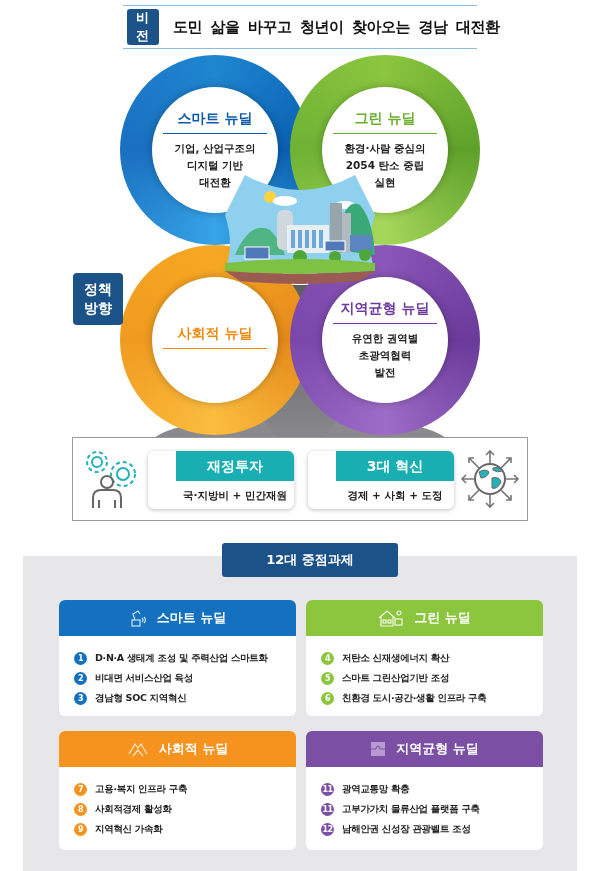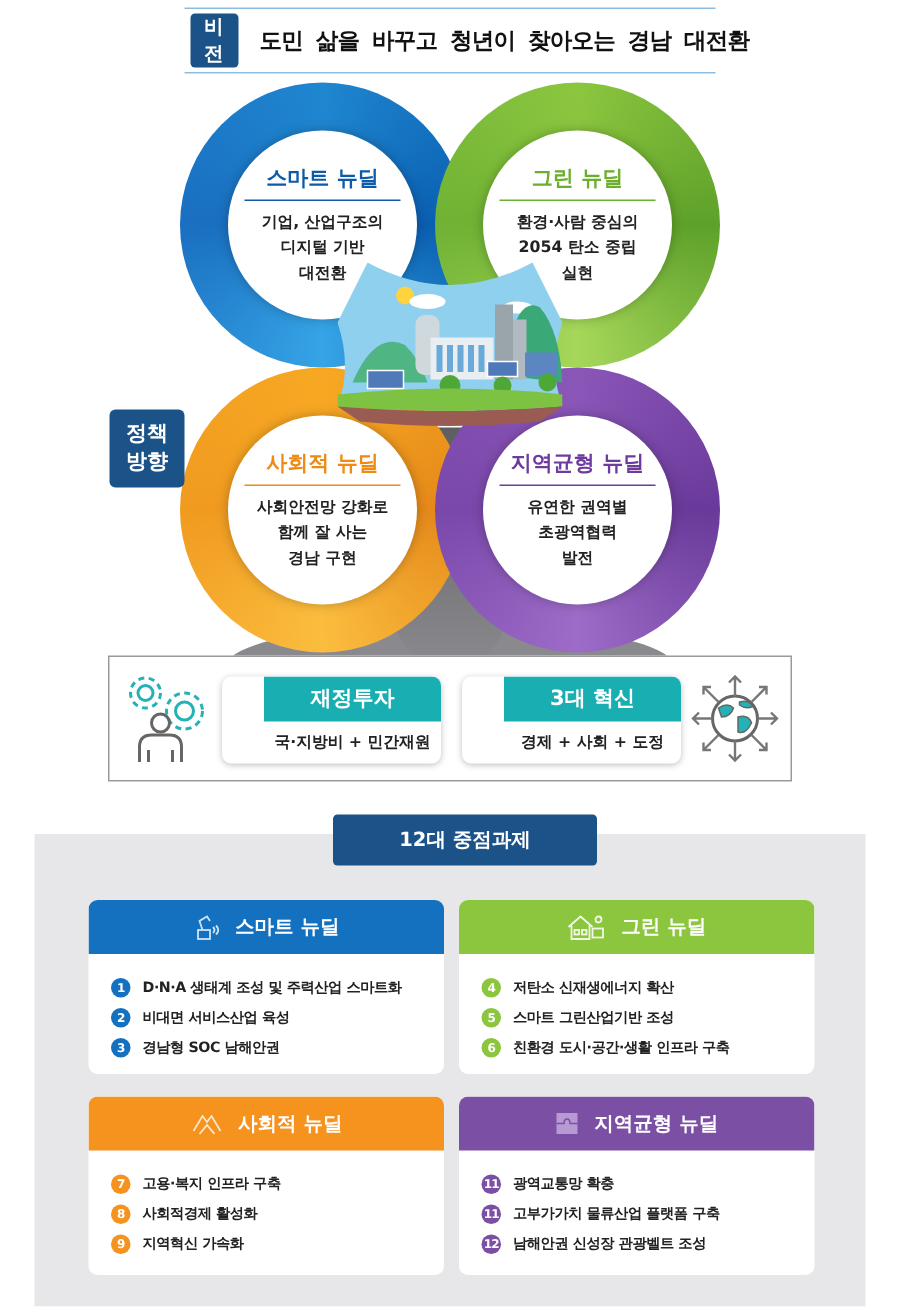--- a/index.html
+++ b/index.html
@@ -83,23 +83,20 @@
     <div class="ring-inner">
       <div class="ring-title">그린 뉴딜</div>
       <div class="ring-desc">환경·사람 중심의
 2054 탄소 중립
 실현</div>
     </div>
   </div>
   <div class="ring ring-orange">
     <div class="ring-inner">
       <div class="ring-title">사회적 뉴딜</div>
-      <div class="ring-desc">사회안전망 강화로
-함께 잘 사는
-경남 구현</div>
     </div>
   </div>
   <div class="ring ring-purple">
     <div class="ring-inner">
       <div class="ring-title">지역균형 뉴딜</div>
       <div class="ring-desc">유연한 권역별
 초광역협력
 발전</div>
     </div>
   </div>
@@ -194,21 +191,21 @@
     <li class="task-item">
         <span class="task-num">1</span>
         <span>D·N·A 생태계 조성 및 주력산업 스마트화</span>
       </li>
     <li class="task-item">
         <span class="task-num">2</span>
         <span>비대면 서비스산업 육성</span>
       </li>
     <li class="task-item">
         <span class="task-num">3</span>
-        <span>경남형 SOC 남해안권</span>
+        <span>경남형 SOC 지역혁신</span>
       </li>
   </ul>
 </div>
 
 <div class="task-card card-green">
   <div class="task-head">
     <svg width="26" height="18" viewBox="0 0 26 18">
         <g fill="none" stroke="#f0f8e4" stroke-width="1.2">
           <path d="M1 9 L9 2 L17 9 M3 8 V17 H15 V8"></path>
           <rect x="5" y="11" width="3" height="3"></rect>

